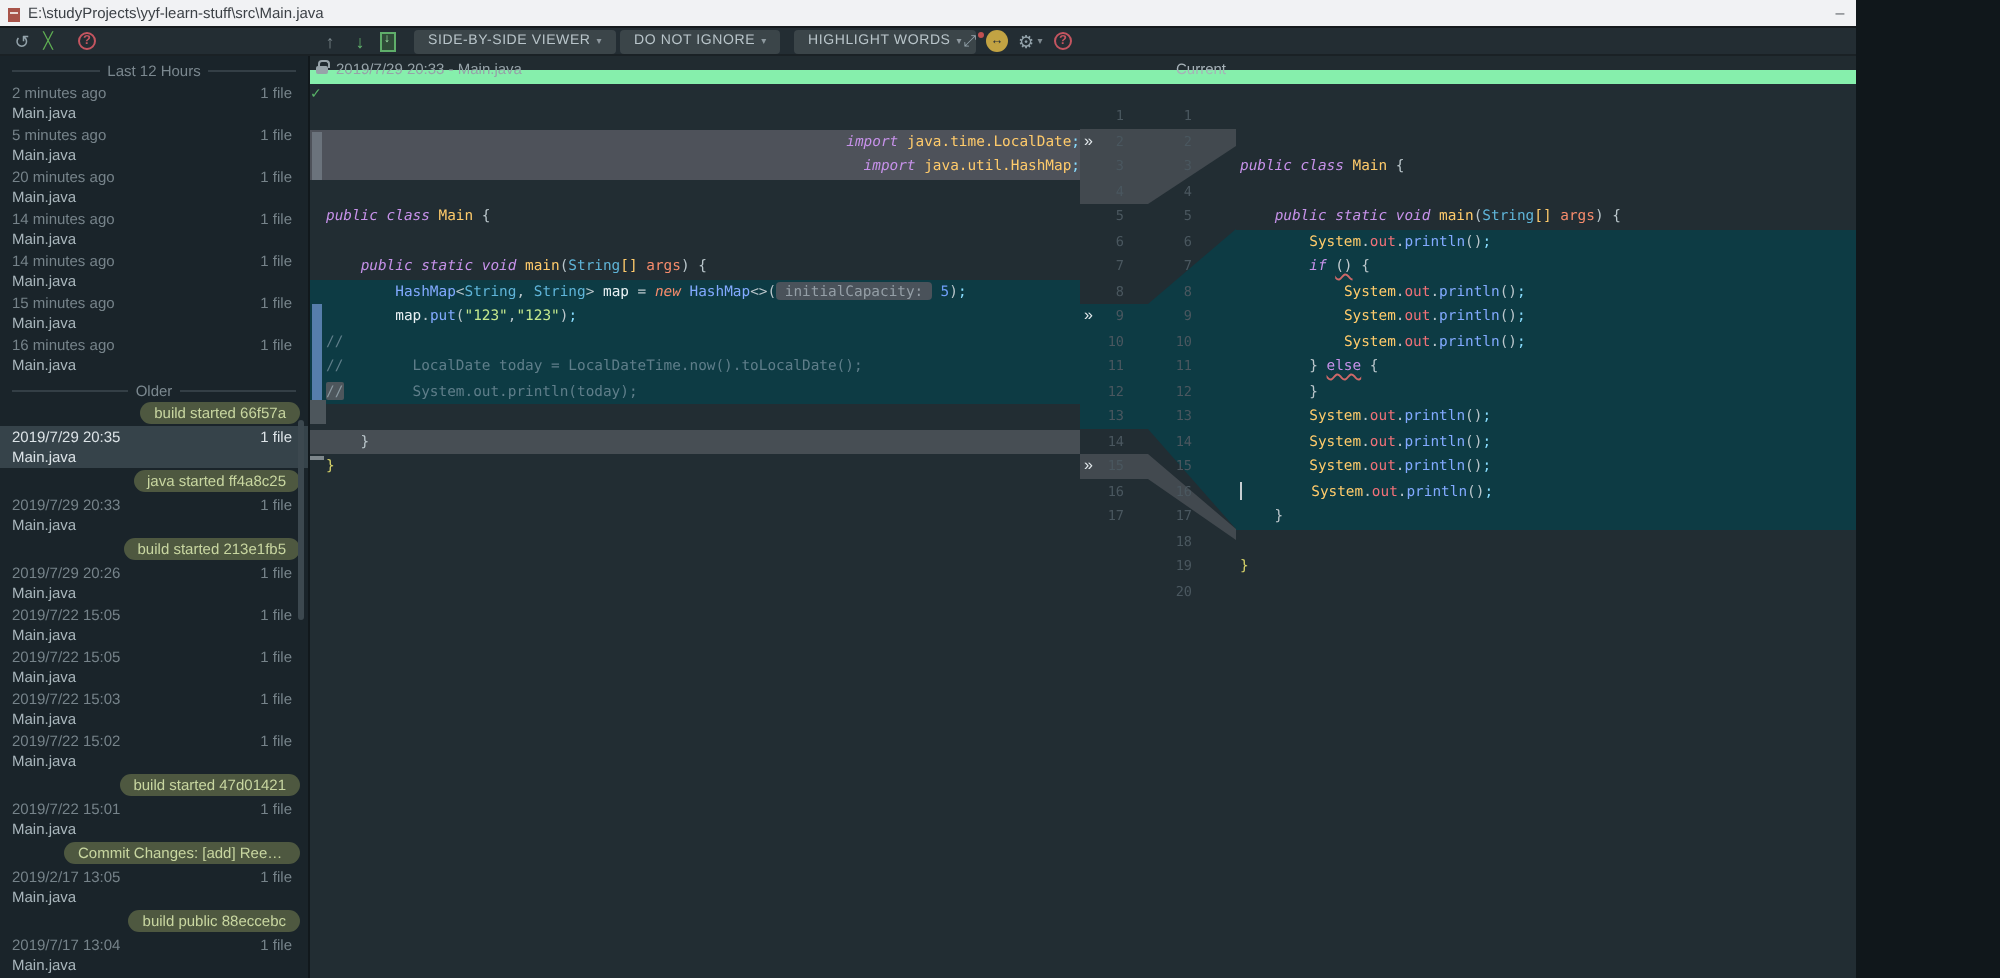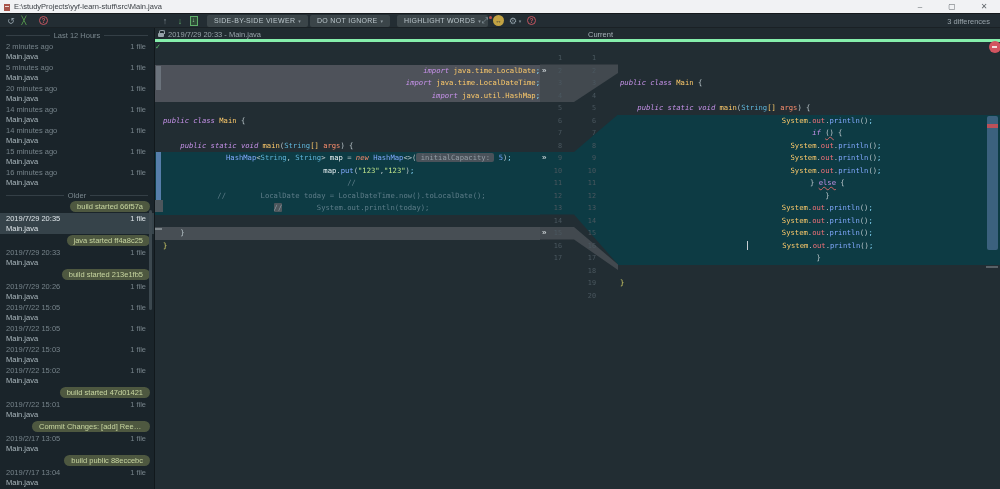--- a/index.html
+++ b/index.html
@@ -1,17 +1,17 @@
 <!DOCTYPE html>
 <html><head>
 <meta charset="utf-8">
 <style>
   html,body{margin:0;padding:0;background:#10171b;}
   *{box-sizing:border-box;}
-  #app{position:relative;width:1000px;height:489px;overflow:hidden;
+  #app{position:relative;width:928px;height:489px;overflow:hidden;
        font-family:"Liberation Sans","DejaVu Sans",sans-serif;background:#14532d;}
   
   .titlebar{position:absolute;left:0;top:0;width:1000px;height:14px;background:#f1f2f4;
             border-bottom:1px solid #15191c;}
   .titleicon{position:absolute;left:4px;top:4px;width:6px;height:7px;background:#a8544a;}
   .titleicon:after{content:"";position:absolute;left:1px;top:2px;width:4px;height:1px;background:#e8d9d5;}
   .titletext{position:absolute;left:14px;top:0;height:14px;line-height:14px;font-size:7.5px;color:#3c4146;}
   .wincontrols{position:absolute;right:0;top:0;height:14px;display:flex;}
   .winbtn{width:32px;height:14px;line-height:13px;text-align:center;font-size:8px;color:#5f6569;}
   
@@ -24,21 +24,21 @@
          padding:0 7px;font-size:7px;letter-spacing:.3px;color:#b9c5ca;white-space:nowrap;}
   .ddbtn .car{font-size:5px;color:#8d989e;margin-left:3px;}
   .synccirc{position:absolute;top:1px;width:11px;height:11px;border-radius:50%;background:#c2a343;
             color:#2c3338;font-size:6.5px;line-height:11px;text-align:center;font-weight:bold;}
   .reddot{position:absolute;width:3px;height:3px;border-radius:50%;background:#c05050;}
   .jumpfile{position:absolute;width:8px;height:10px;border:1px solid #5fae6a;background:#2f4b38;}
   .jumpfile:after{content:"↓";position:absolute;left:1px;top:0;font-size:6px;color:#9fe0a5;}
   .diffcount{position:absolute;right:10px;top:0;height:16px;line-height:16px;font-size:7.5px;color:#99a4ab;}
   
   .headerstrip{position:absolute;left:155px;top:28px;width:845px;height:14px;background:#212b30;
-               border-bottom:3px solid #86efac;}
+               border-bottom:7px solid #86efac;}
   .lockicon{position:absolute;left:3px;top:5px;width:6px;height:4px;background:#97a3a9;border-radius:1px;}
   .lockicon:before{content:"";position:absolute;left:1px;top:-3px;width:4px;height:3px;
                    border:1px solid #97a3a9;border-bottom:none;border-radius:2px 2px 0 0;}
   .lheader{position:absolute;left:13px;top:0;height:14px;line-height:14px;font-size:7.5px;color:#97a3a9;}
   .rheader{position:absolute;left:433px;top:0;height:14px;line-height:14px;font-size:7.5px;color:#a7b2b8;}
   
   .sidebar{position:absolute;left:0;top:28px;width:155px;height:461px;background:#1a242a;
            overflow:hidden;border-right:1px solid #11181c;}
   .sb-sep{display:flex;align-items:center;gap:4px;margin:2px 6px 1px 6px;color:#7b888f;font-size:7.5px;height:10px;}
   .sb-sep:before,.sb-sep:after{content:"";flex:1;border-top:1px solid #343f46;}
@@ -55,21 +55,21 @@
   
   .editor{position:absolute;top:42px;height:447px;background:#222d33;overflow:hidden;}
   #left-editor{left:155px;width:385px;}
   #center-gutter{left:540px;width:78px;}
   #right-editor{left:618px;width:382px;}
   .lines{padding-top:10px;}
   .row{height:12.5px;line-height:12.5px;white-space:pre;
        font-family:"DejaVu Sans Mono","Liberation Mono",monospace;font-size:7.2px;color:#bac6cb;}
   #left-editor .row{padding-left:8px;}
   #right-editor .row{padding-left:2px;}
-  .bg-chg{background:#0d3b44;text-align:center;}
+  .bg-chg{background:#0d3b44;}
   .bg-del{background:#4e525a;text-align:right;}
   .bg-delrow{background:#474e54;}
   
   .tk-p{color:#bac6cb;}
   .tk-k{color:#c792ea;font-style:italic;}
   .tk-c{color:#ffcb6b;}
   .tk-t{color:#5fb4d8;}
   .tk-m{color:#82aaff;}
   .tk-m2{color:#82aaff;}
   .tk-f{color:#f07178;}
@@ -277,21 +277,20 @@
           <div class="sb-r2">Main.java</div>
         </div>
       </div>
     <div class="sb-scroll"></div>
   </div>
 
   <div class="editor" id="left-editor">
     <div class="lines" id="left-lines">
         <div class="row"></div>
         <div class="row bg-del"><span class="tk-k">import</span><span class="tk-p"> </span><span class="tk-c">java.time.LocalDate</span><span class="tk-sm">;</span></div>
-        <div class="row bg-del"><span class="tk-k">import</span><span class="tk-p"> </span><span class="tk-c">java.time.LocalDateTime</span><span class="tk-sm">;</span></div>
         <div class="row bg-del"><span class="tk-k">import</span><span class="tk-p"> </span><span class="tk-c">java.util.HashMap</span><span class="tk-sm">;</span></div>
         <div class="row"></div>
         <div class="row"><span class="tk-k">public class </span><span class="tk-c">Main</span><span class="tk-p"> {</span></div>
         <div class="row"></div>
         <div class="row"><span class="tk-p">    </span><span class="tk-k">public static void </span><span class="tk-c">main</span><span class="tk-p">(</span><span class="tk-t">String</span><span class="tk-c">[]</span><span class="tk-p"> </span><span class="tk-a">args</span><span class="tk-p">) {</span></div>
         <div class="row bg-chg"><span class="tk-p">        </span><span class="tk-m2">HashMap</span><span class="tk-p">&lt;</span><span class="tk-t">String</span><span class="tk-p">, </span><span class="tk-t">String</span><span class="tk-p">&gt; </span><span class="tk-b">map</span><span class="tk-p"> = </span><span class="tk-nw">new</span><span class="tk-p"> </span><span class="tk-m2">HashMap</span><span class="tk-p">&lt;&gt;(</span><span class="tk-h"> initialCapacity: </span><span class="tk-p"> </span><span class="tk-n">5</span><span class="tk-p">)</span><span class="tk-sm">;</span></div>
         <div class="row bg-chg"><span class="tk-p">        </span><span class="tk-b">map</span><span class="tk-p">.</span><span class="tk-m">put</span><span class="tk-p">(</span><span class="tk-s">"123"</span><span class="tk-p">,</span><span class="tk-s">"123"</span><span class="tk-p">)</span><span class="tk-sm">;</span></div>
         <div class="row bg-chg"><span class="tk-cm">//</span></div>
         <div class="row bg-chg"><span class="tk-cm">//        LocalDate today = LocalDateTime.now().toLocalDate();</span></div>
         <div class="row bg-chg"><span class="tk-cmh">//</span><span class="tk-cm">        System.out.println(today);</span></div>

